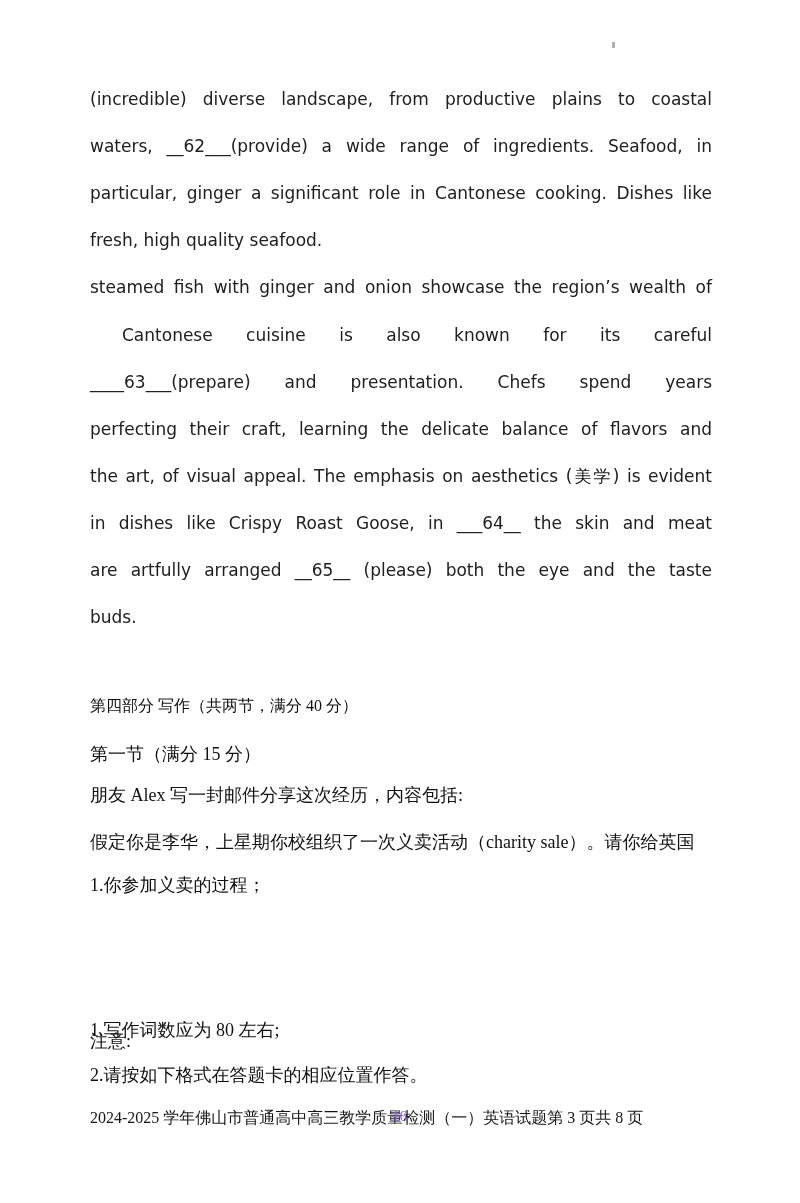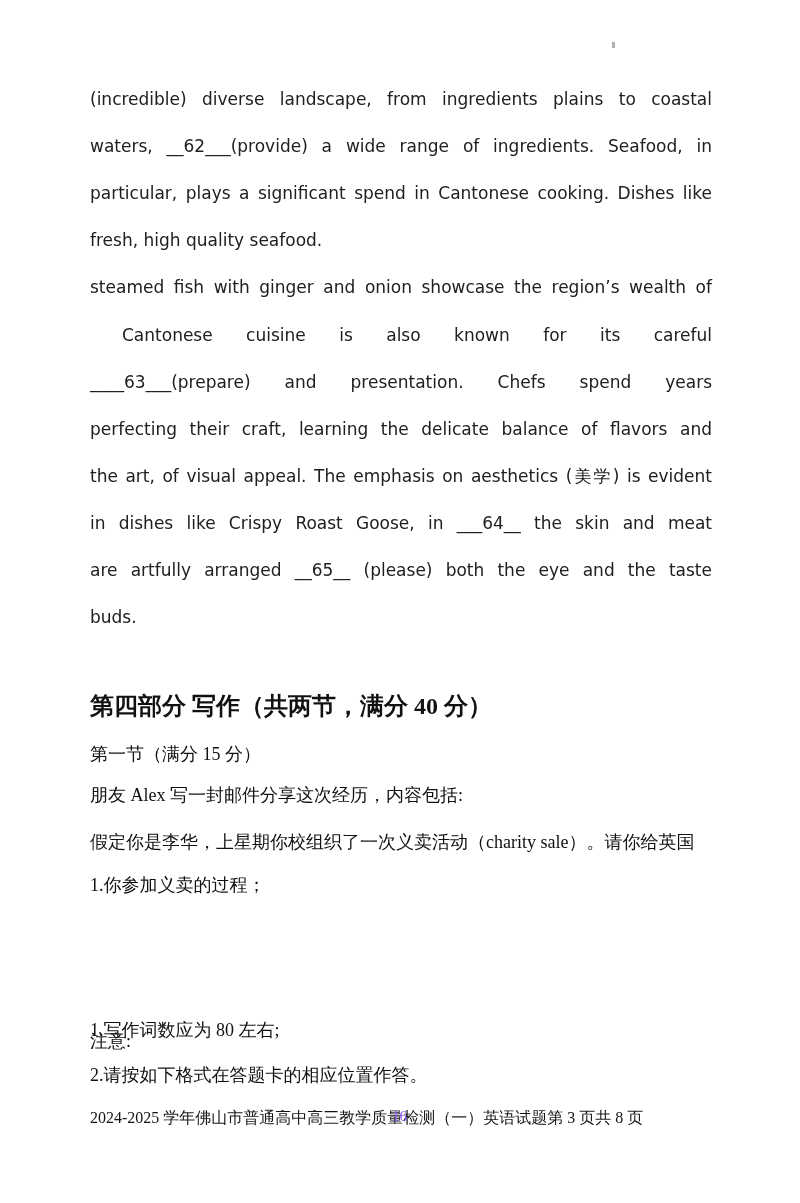--- a/index.html
+++ b/index.html
@@ -59,22 +59,22 @@
     left: 90px;
     width: 632px;
     font-family: "Liberation Serif", "DejaVu Serif", serif;
     font-size: 18px;
     color: #111111;
     line-height: 26px;
     white-space: nowrap;
   }
   .part-heading {
     top: 692px;
-    font-size: 24px;
-    font-weight: bold;
+    font-size: 16px;
+    font-weight: normal;
     line-height: 28px;
   }
   .section-heading { top: 741px; }
   .prompt {
     top: 772px;
     line-height: 47px;
   }
   .prompt .cnline { height: 47px; }
   .point1 { top: 872px; }
   .point2 { top: 925px; }
@@ -105,23 +105,23 @@
   }
 </style>
 </head>
 <body>
 
 <div class="page">
 
   <div class="speck"></div>
 
   <div class="para para1">
-    <div class="eline">(incredible) diverse landscape, from ingredients plains to coastal</div>
+    <div class="eline">(incredible) diverse landscape, from productive plains to coastal</div>
     <div class="eline">waters, __62___(provide) a wide range of ingredients. Seafood, in</div>
-    <div class="eline">particular, plays a significant spend in Cantonese cooking. Dishes like</div>
+    <div class="eline">particular, ginger a significant role in Cantonese cooking. Dishes like</div>
     <div class="eline last">fresh, high quality seafood.</div>
     <div class="eline">steamed fish with ginger and onion showcase the region’s wealth of</div>
   </div>
 
   <div class="para para2">
     <div class="eline indent">Cantonese cuisine is also known for its careful</div>
     <div class="eline">____63___(prepare) and presentation. Chefs spend years</div>
     <div class="eline">perfecting their craft, learning the delicate balance of flavors and</div>
     <div class="eline">the art, of visual appeal. The emphasis on aesthetics (美学) is evident</div>
     <div class="eline">in dishes like Crispy Roast Goose, in ___64__ the skin and meat</div>

